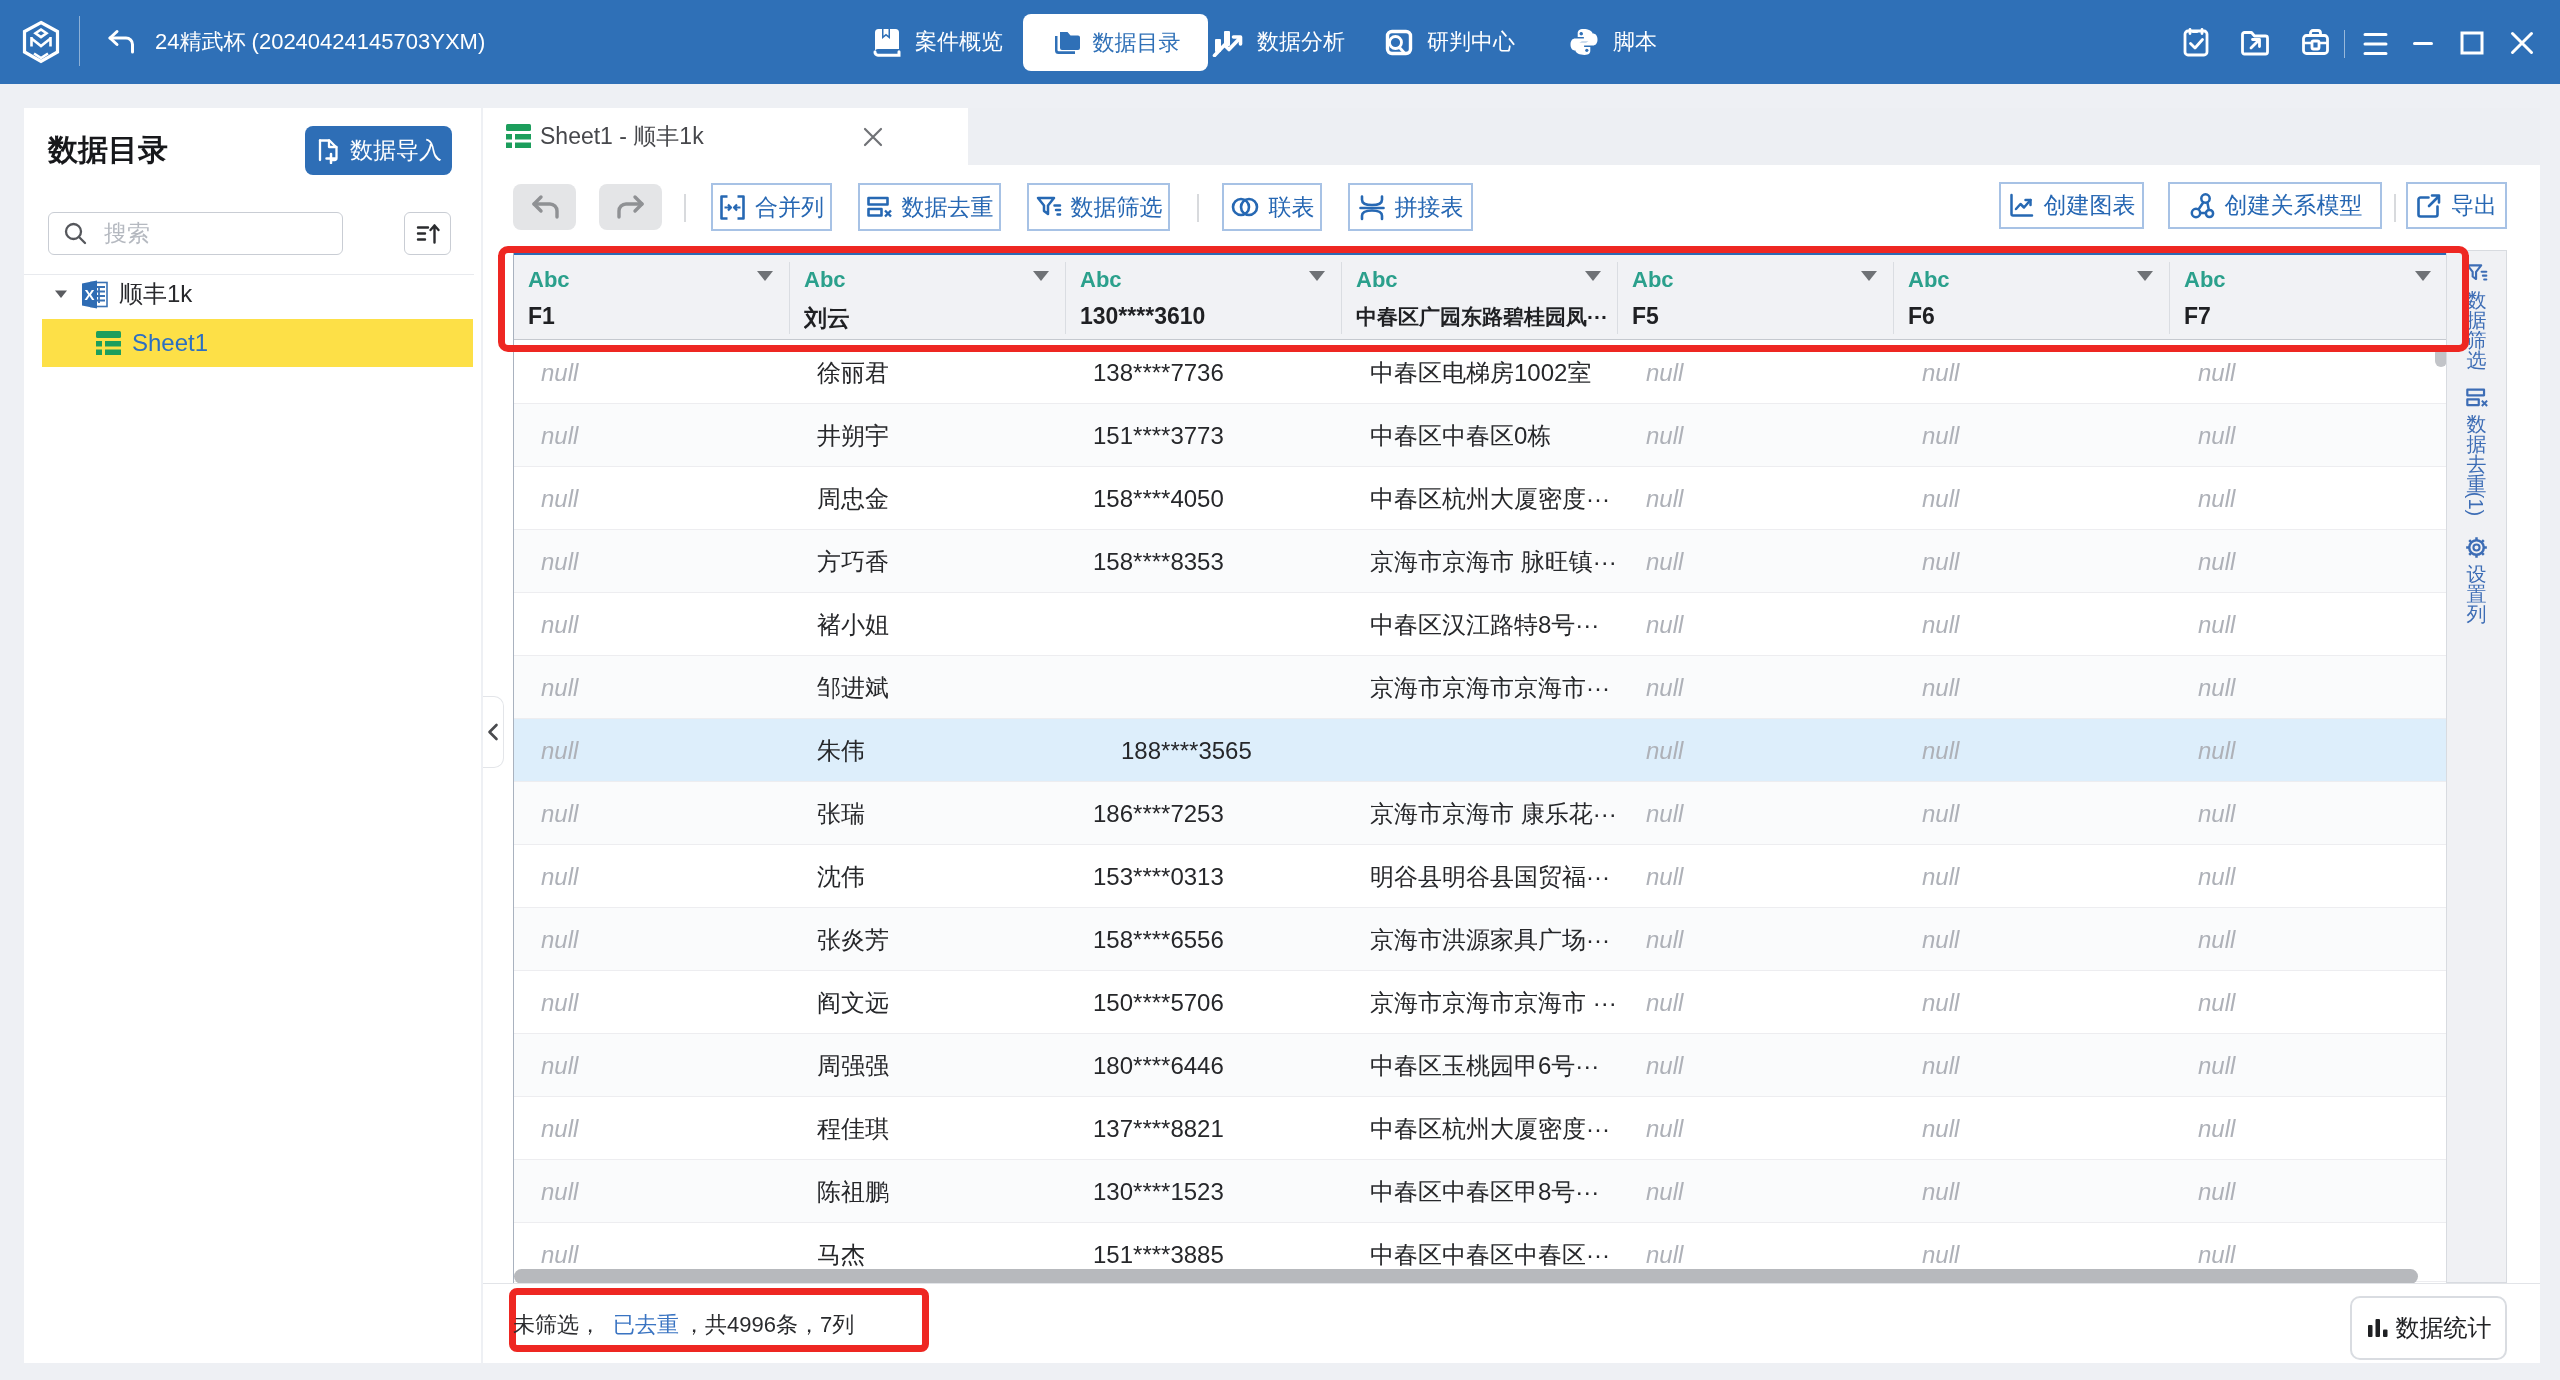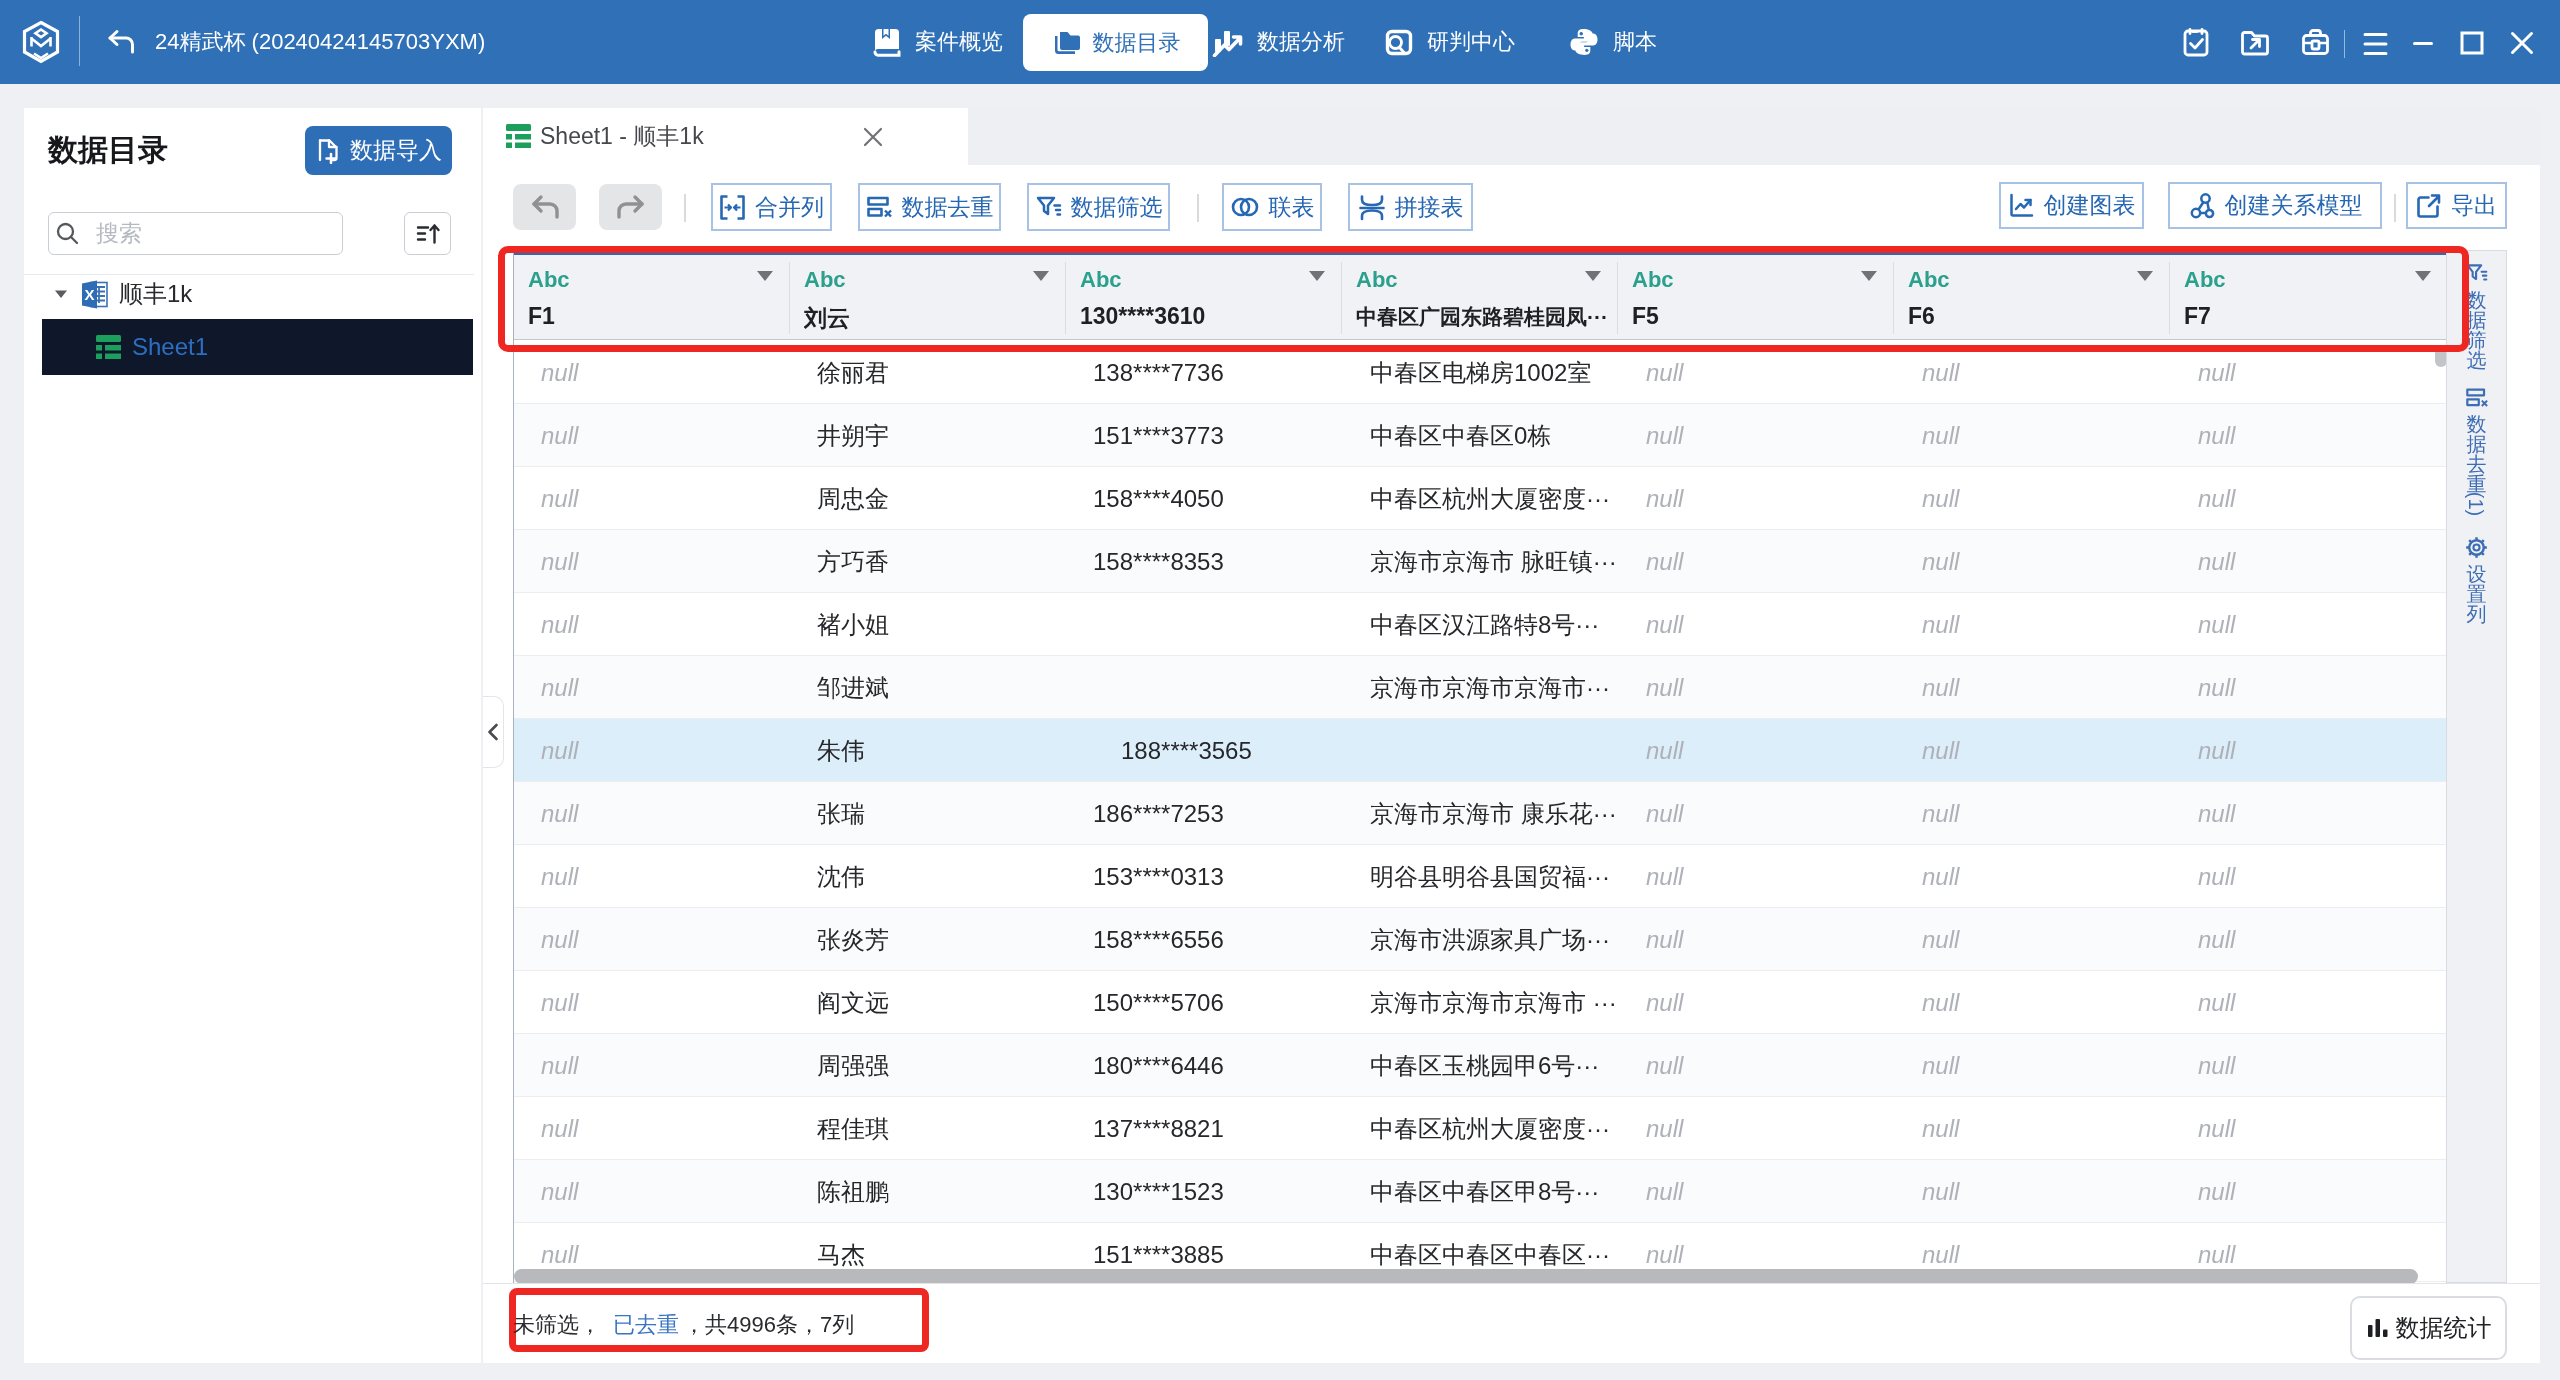--- a/index.html
+++ b/index.html
@@ -6,25 +6,25 @@
 body{font-family:"Liberation Sans",sans-serif;background:#eef0f4;position:relative}
 .abs{position:absolute}
 
 #topbar{left:0;top:0;width:2560px;height:84px;background:#2f70b7}
 .navitem{position:absolute;top:0;height:84px;display:flex;align-items:center;gap:13px;color:#fff;font-size:22px}
 #activepill{left:1023px;top:14px;width:185px;height:57px;background:#fff;border-radius:8px;display:flex;align-items:center;justify-content:center;gap:12px;color:#2f70b7;font-size:22px}
 
 #sidebar{left:24px;top:108px;width:457px;height:1255px;background:#fff}
 #sb-title{left:48px;top:130px;font-size:30px;font-weight:bold;color:#17181b}
 #btn-import{left:305px;top:126px;width:147px;height:49px;background:#2e6eb6;border-radius:8px;display:flex;align-items:center;justify-content:center;gap:8px;color:#fff;font-size:23px}
-#searchbox{left:48px;top:212px;width:295px;height:43px;border:1px solid #c9cdd4;border-radius:6px;display:flex;align-items:center;gap:16px;padding-left:6px;color:#b5b9c0;font-size:23px}
+#searchbox{left:48px;top:212px;width:295px;height:43px;border:1px solid #c9cdd4;border-radius:6px;display:flex;align-items:center;gap:16px;padding-left:14px;color:#b5b9c0;font-size:23px}
 #sortbtn{left:404px;top:212px;width:47px;height:43px;border:1px solid #c9cdd4;border-radius:6px;display:flex;align-items:center;justify-content:center}
 #sb-divider{left:24px;top:274px;width:450px;height:1px;background:#e8eaee}
 #treerow1{left:48px;top:278px;width:420px;height:32px;display:flex;align-items:center;color:#28292c;font-size:24px}
-#treerow2{left:42px;top:319px;width:431px;height:56px;background:#0f172a;display:flex;align-items:center;color:#2c6fc2;font-size:24px}
+#treerow2{left:42px;top:319px;width:431px;height:48px;background:#fde047;display:flex;align-items:center;color:#2c6fc2;font-size:24px}
 
 #main{left:483px;top:108px;width:2057px;height:1255px;background:#fff}
 #tabstrip{left:483px;top:108px;width:2057px;height:57px;background:#edeff3}
 #activetab{left:483px;top:108px;width:485px;height:57px;background:#fff;display:flex;align-items:center}
 
 .tbtn{position:absolute;display:flex;align-items:center;justify-content:center;gap:9px;border:2px solid #a7c2e5;border-radius:0;color:#2667b3;font-size:23px;background:#fff}
 .graybtn{position:absolute;background:#e4e5e7;border-radius:8px;display:flex;align-items:center;justify-content:center}
 .tdiv{position:absolute;width:2px;background:#d8dadd}
 
 #tbl-topline{left:513px;top:251px;width:1934px;height:4px;background:#2d6ab3}

